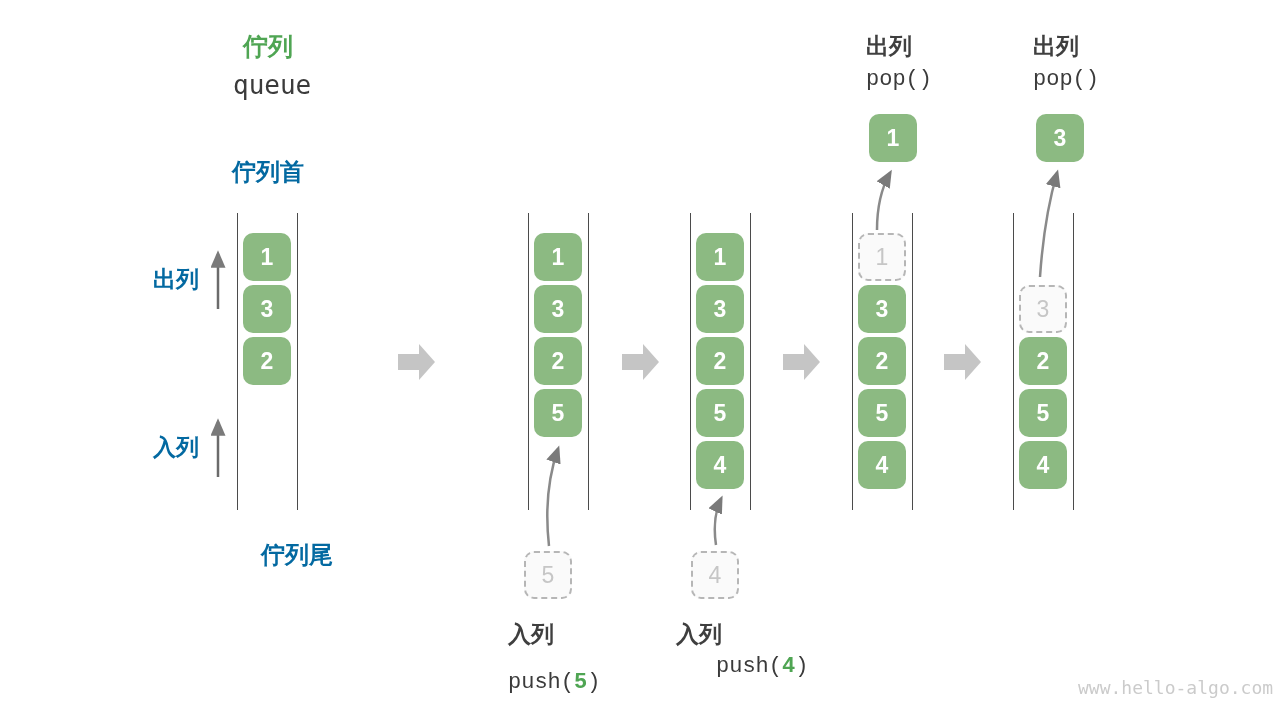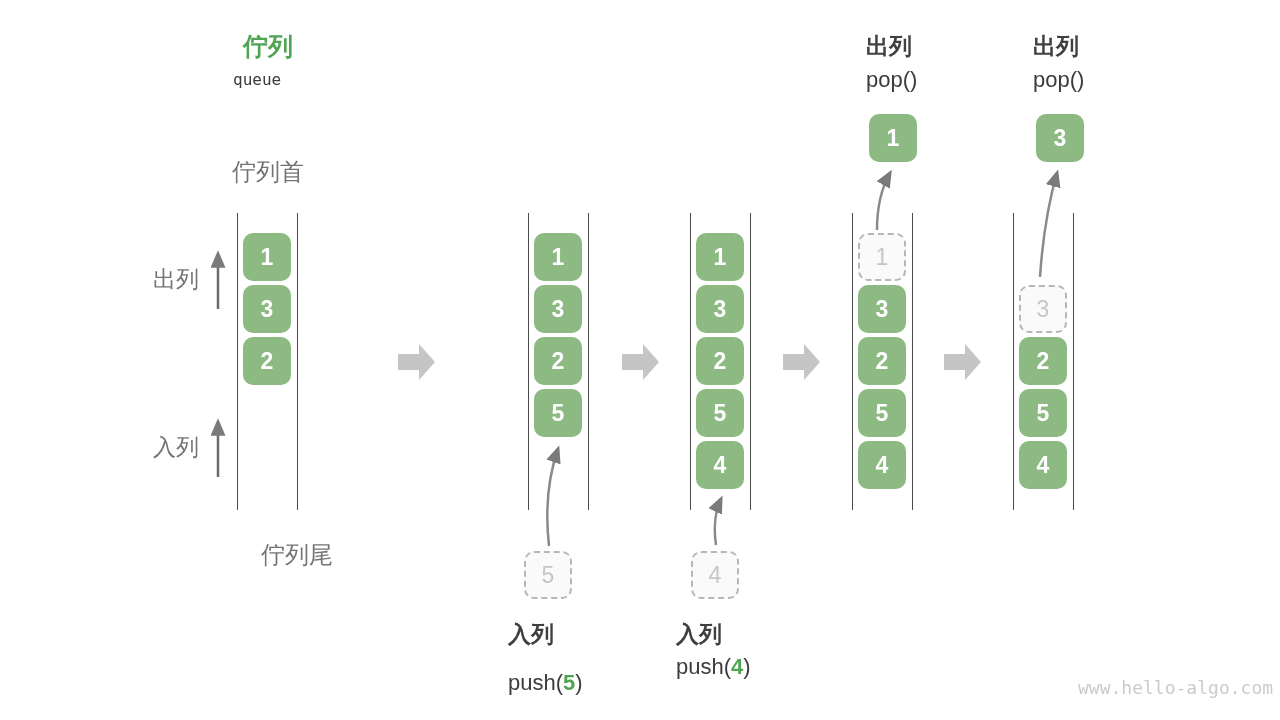--- a/index.html
+++ b/index.html
@@ -2,25 +2,25 @@
 <html><head>
 <meta charset="utf-8">
 <style>
   html,body{margin:0;padding:0;background:#ffffff;}
   .canvas{position:relative;width:1280px;height:720px;background:#ffffff;overflow:hidden;
           font-family:"Liberation Sans",sans-serif;}
   .overlay{position:absolute;left:0;top:0;width:1280px;height:720px;pointer-events:none;}
 
   
   .title-zh{position:absolute;left:243px;top:30px;font-size:25px;font-weight:bold;color:#4FA553;}
-  .title-en{position:absolute;left:233px;top:70px;font-size:16px;color:#3b3b3b;
+  .title-en{position:absolute;left:233px;top:70px;font-size:26px;color:#3b3b3b;
             font-family:"DejaVu Sans Mono",monospace;}
 
   
-  .zh-label{position:absolute;font-weight:normal;color:#737373;font-size:24px;white-space:nowrap;}
+  .zh-label{position:absolute;font-weight:bold;color:#0369a1;font-size:24px;white-space:nowrap;}
   .lbl-front{left:232px;top:156px;}
   .lbl-rear{left:232px;top:539px;margin-left:29px;}
   .lbl-dequeue{left:153px;top:264px;font-size:23px;}
   .lbl-enqueue{left:153px;top:432px;font-size:23px;}
 
   
   .col{position:absolute;top:213px;height:297px;width:61px;box-sizing:border-box;
        border-left:1.5px solid #4b4b4b;border-right:1.5px solid #4b4b4b;}
   .col1{left:237px;} .col2{left:528px;} .col3{left:690px;} .col4{left:852px;} .col5{left:1013px;}
 
@@ -35,25 +35,25 @@
 
   
   .popped-1{left:869px;top:114px;}
   .popped-2{left:1036px;top:114px;}
   .ghost-5{left:524px;top:551px;}
   .ghost-4{left:691px;top:551px;}
 
   
   .op-zh{position:absolute;font-size:23px;font-weight:bold;color:#3f3f3f;white-space:nowrap;}
   .op-fn{position:absolute;font-size:22px;color:#3b3b3b;white-space:nowrap;
-         font-family:Liberation Sans, sans-serif;}
+         font-family:Liberation Mono, monospace;}
   .pop1-zh{left:866px;top:31px;} .pop1-fn{left:866px;top:67px;}
   .pop2-zh{left:1033px;top:31px;} .pop2-fn{left:1033px;top:67px;}
   .push5-zh{left:508px;top:619px;} .push5-fn{left:508px;top:670px;}
-  .push4-zh{left:676px;top:619px;} .push4-fn{left:676px;top:654px;}
+  .push4-zh{left:676px;top:619px;} .push4-fn{left:716px;top:654px;}
   .green-arg{color:#4FA553;font-weight:bold;}
 
   .watermark{position:absolute;left:1078px;top:677px;font-size:18px;color:#cbcbcb;
              font-family:"DejaVu Sans Mono",monospace;}
 </style>
 </head>
 <body>
 
 <div class="canvas">
 

